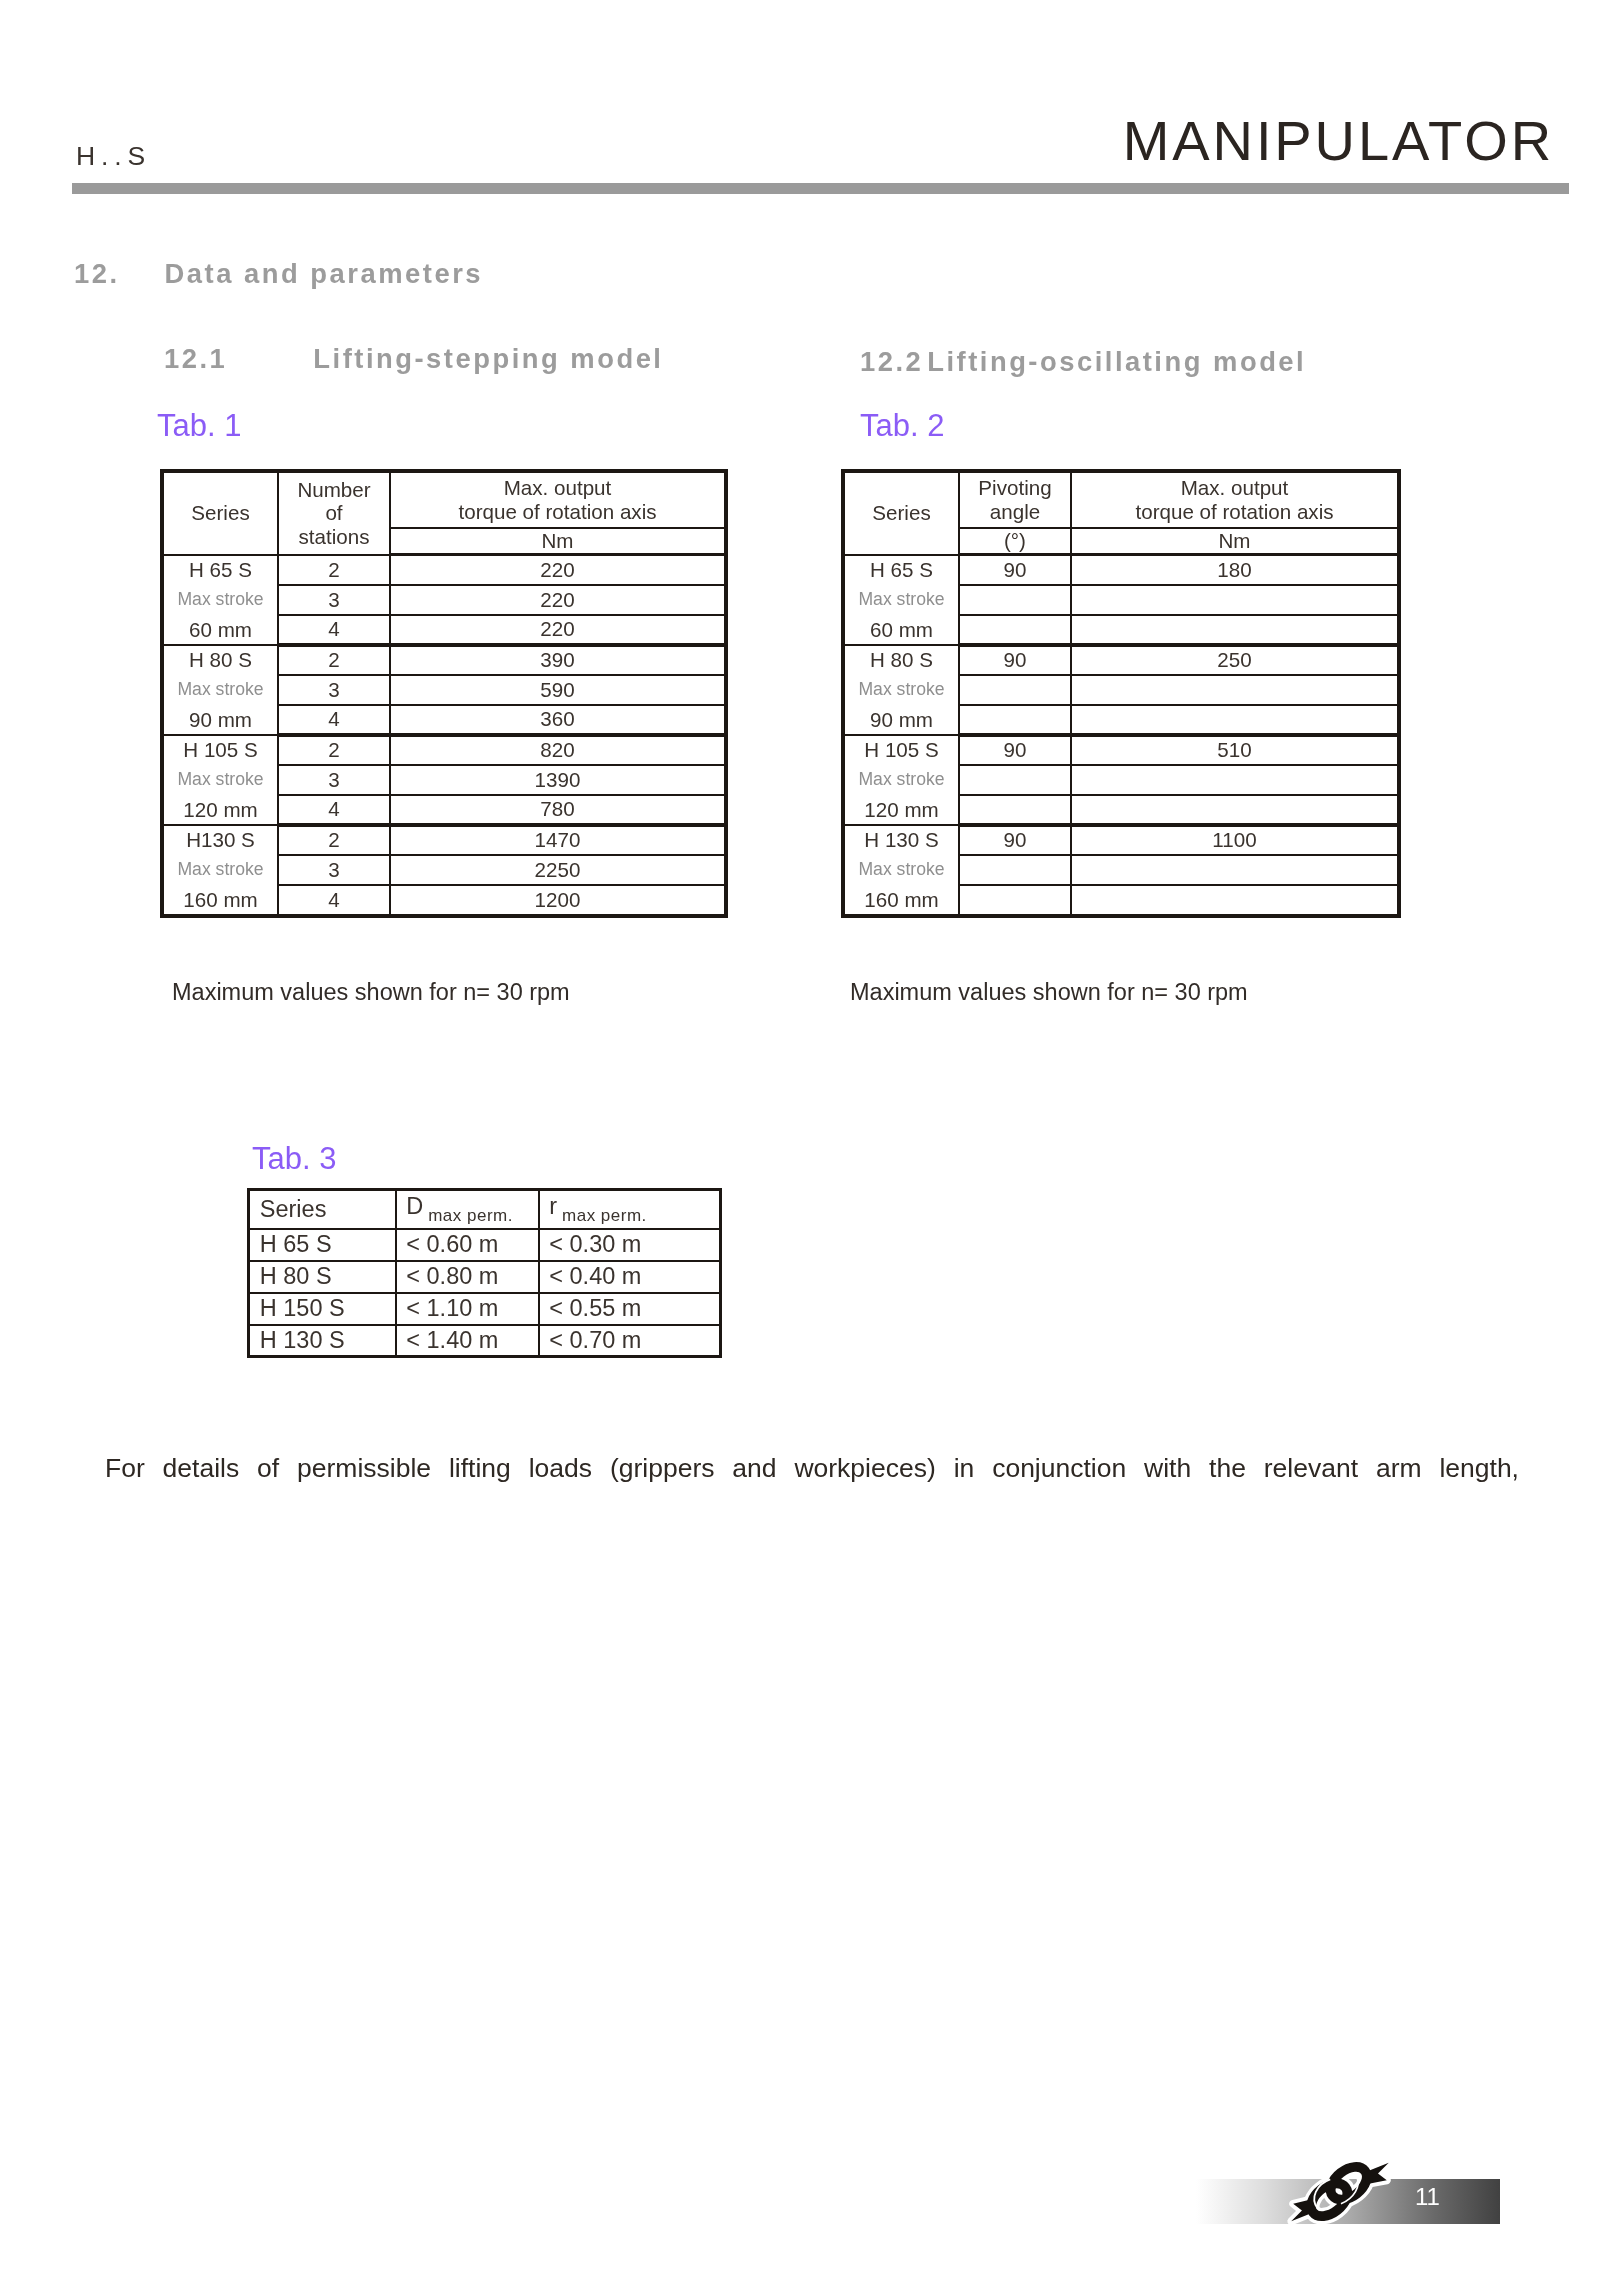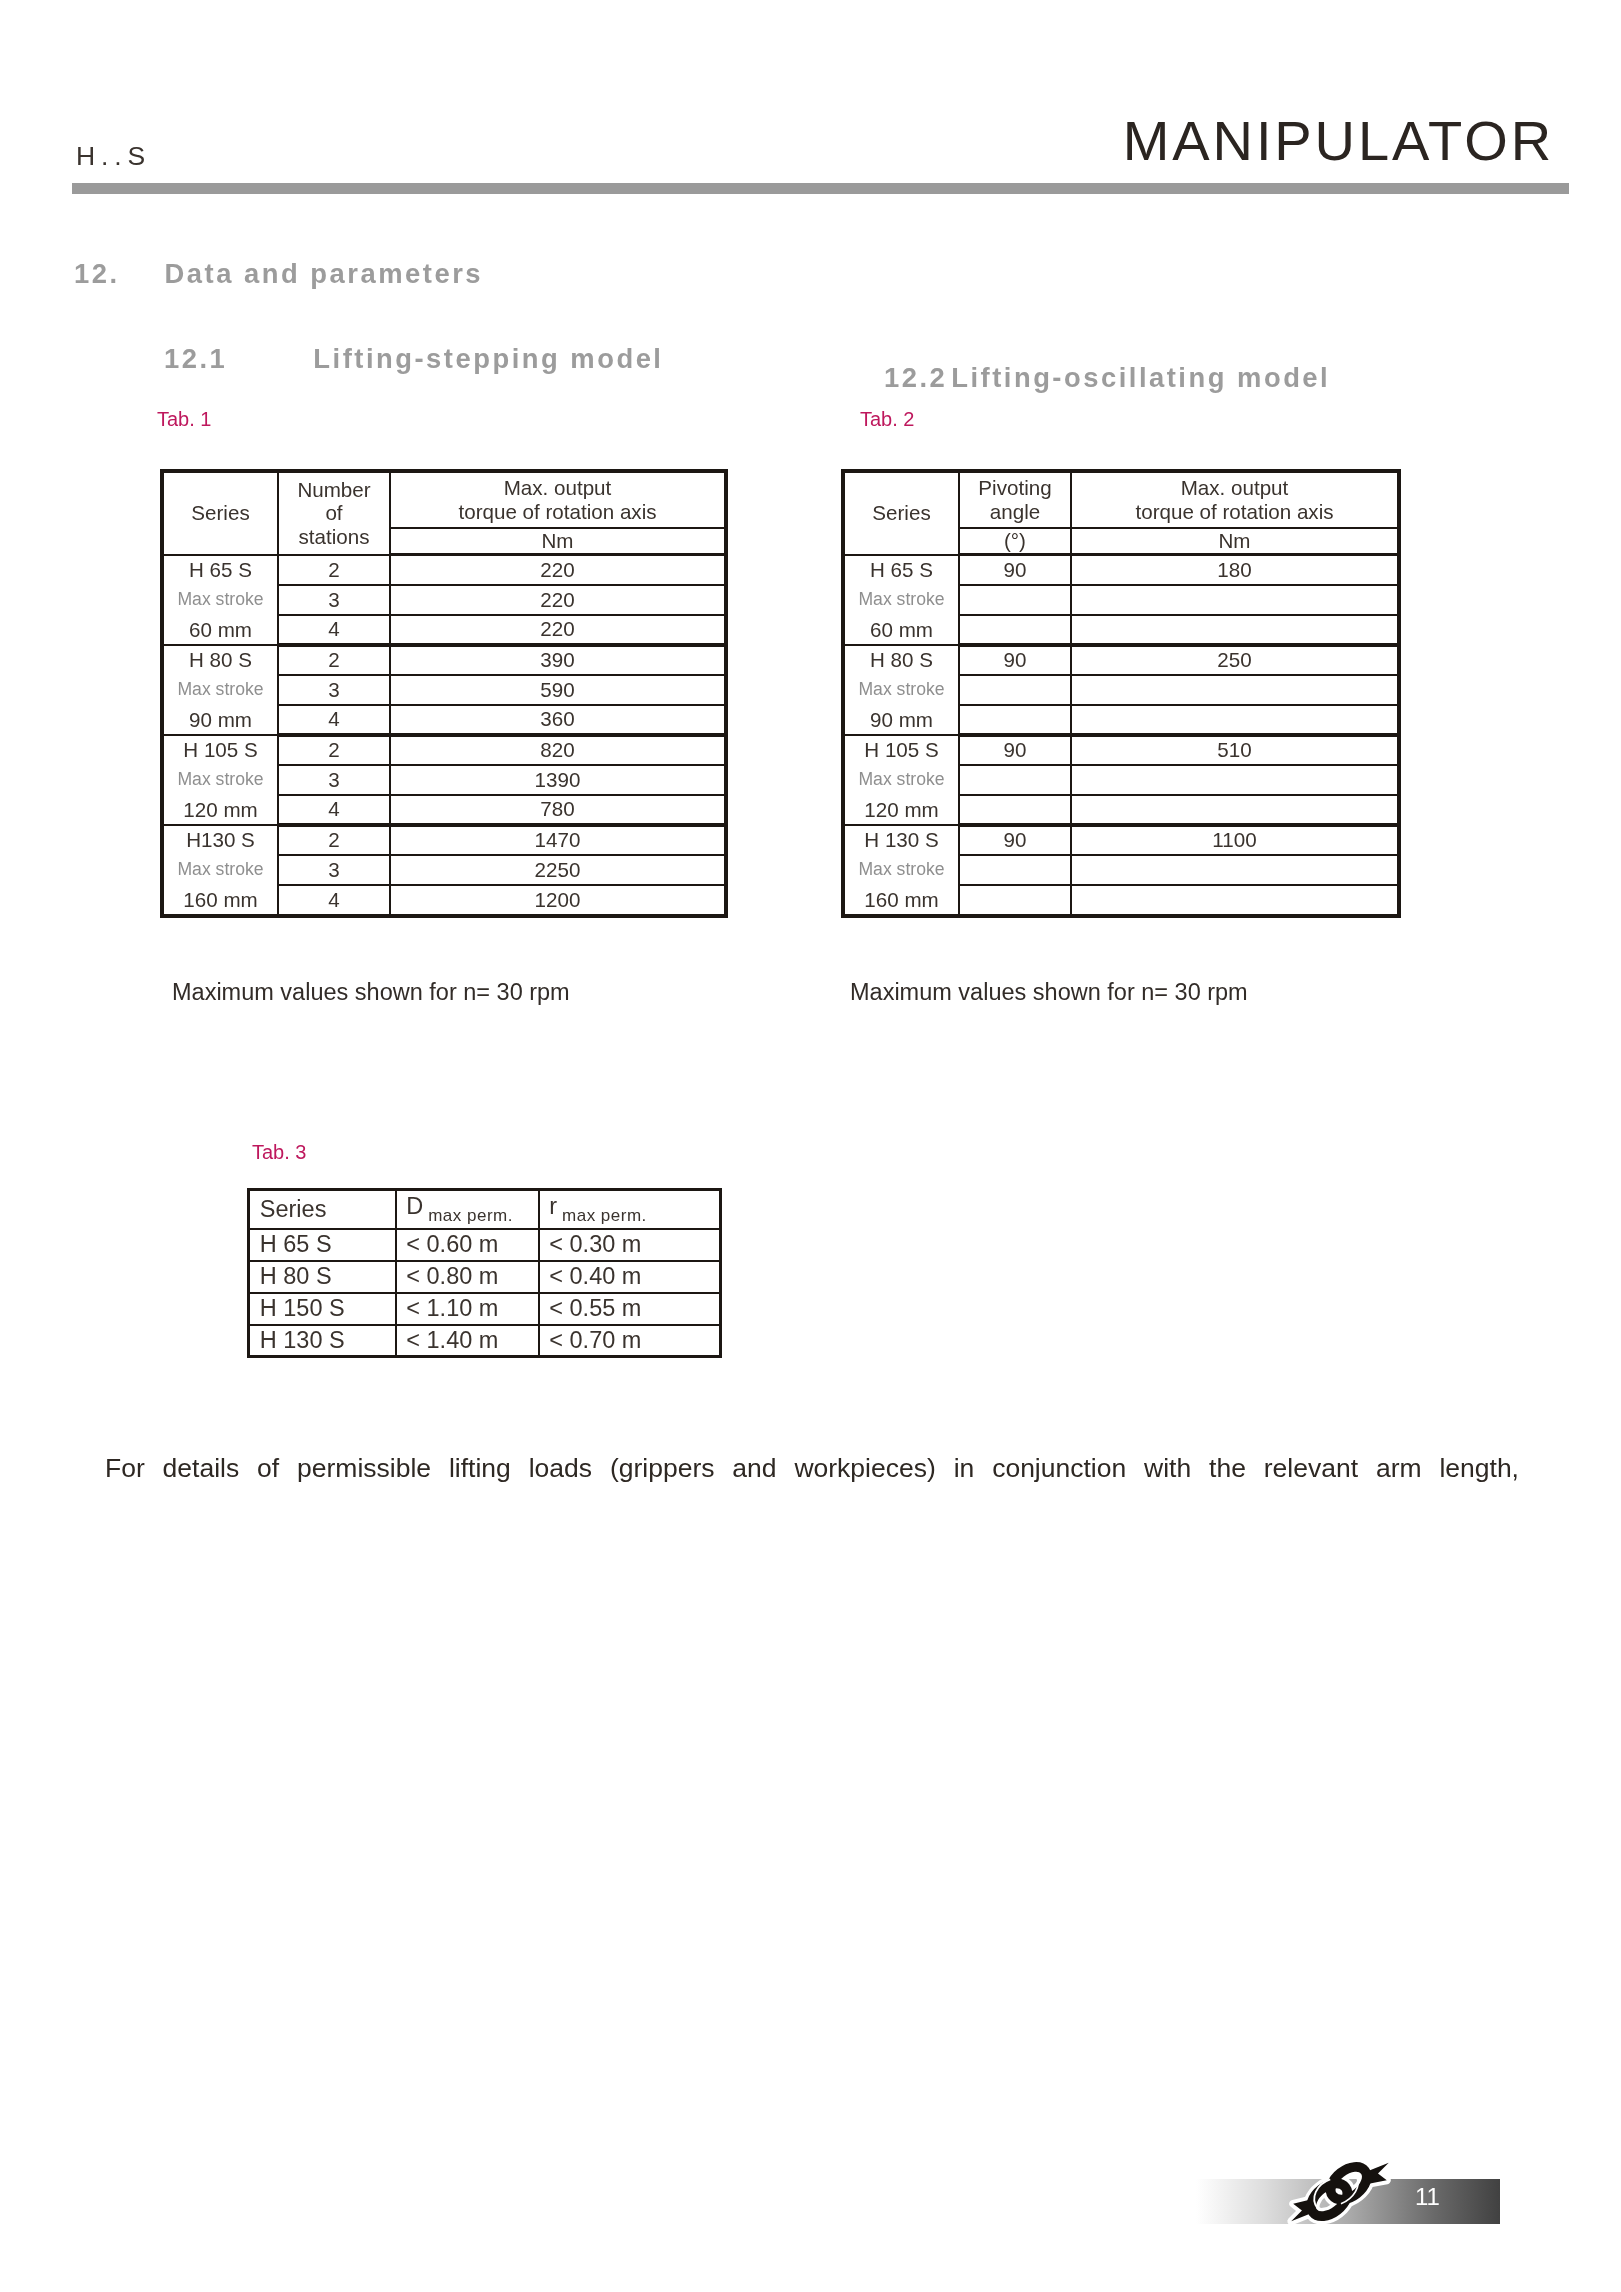--- a/index.html
+++ b/index.html
@@ -11,26 +11,26 @@
   .brand{position:absolute;right:67px;top:108px;font-size:56px;letter-spacing:2.9px;
          color:#2b2521;font-weight:400;text-align:center;}
   .header-rule{position:absolute;left:72px;top:183px;width:1497px;height:10.8px;background:#9a9a9a;}
 
   
   .gray-head{position:absolute;font-weight:bold;color:#9c9c9c;letter-spacing:2.5px;font-size:27.4px;white-space:nowrap;}
   .h-main{left:74px;top:258px;}
   .h-main .num{margin-right:45px;}
   .h-121{left:164px;top:343px;text-align:right;}
   .h-121 .ttl{margin-left:86px;}
-  .h-122{left:860px;top:362px;margin-left:24px;}
+  .h-122{left:860px;top:346px;}
   .h-122 .ttl{margin-left:3.9px;}
   .h-123{left:159px;top:1072px;}
   .h-123 .ttl{margin-left:110px;}
 
-  .tab-label{position:absolute;font-size:20px;color:#be185d;}
+  .tab-label{position:absolute;font-size:31px;color:#8b5cf6;}
   .tab1-label{left:157px;top:408px;}
   .tab2-label{left:860px;top:408px;}
   .tab3-label{left:252px;top:1141px;}
 
   
   table.dt{position:absolute;border-collapse:collapse;table-layout:fixed;
            border:4.9px solid #1c1713;background:#fff;}
   table.dt td{border:2.9px solid #1c1713;text-align:center;vertical-align:middle;
               font-size:20.6px;padding:0;color:#3a332e;}
   #t1{left:160px;top:469px;width:564px;}

